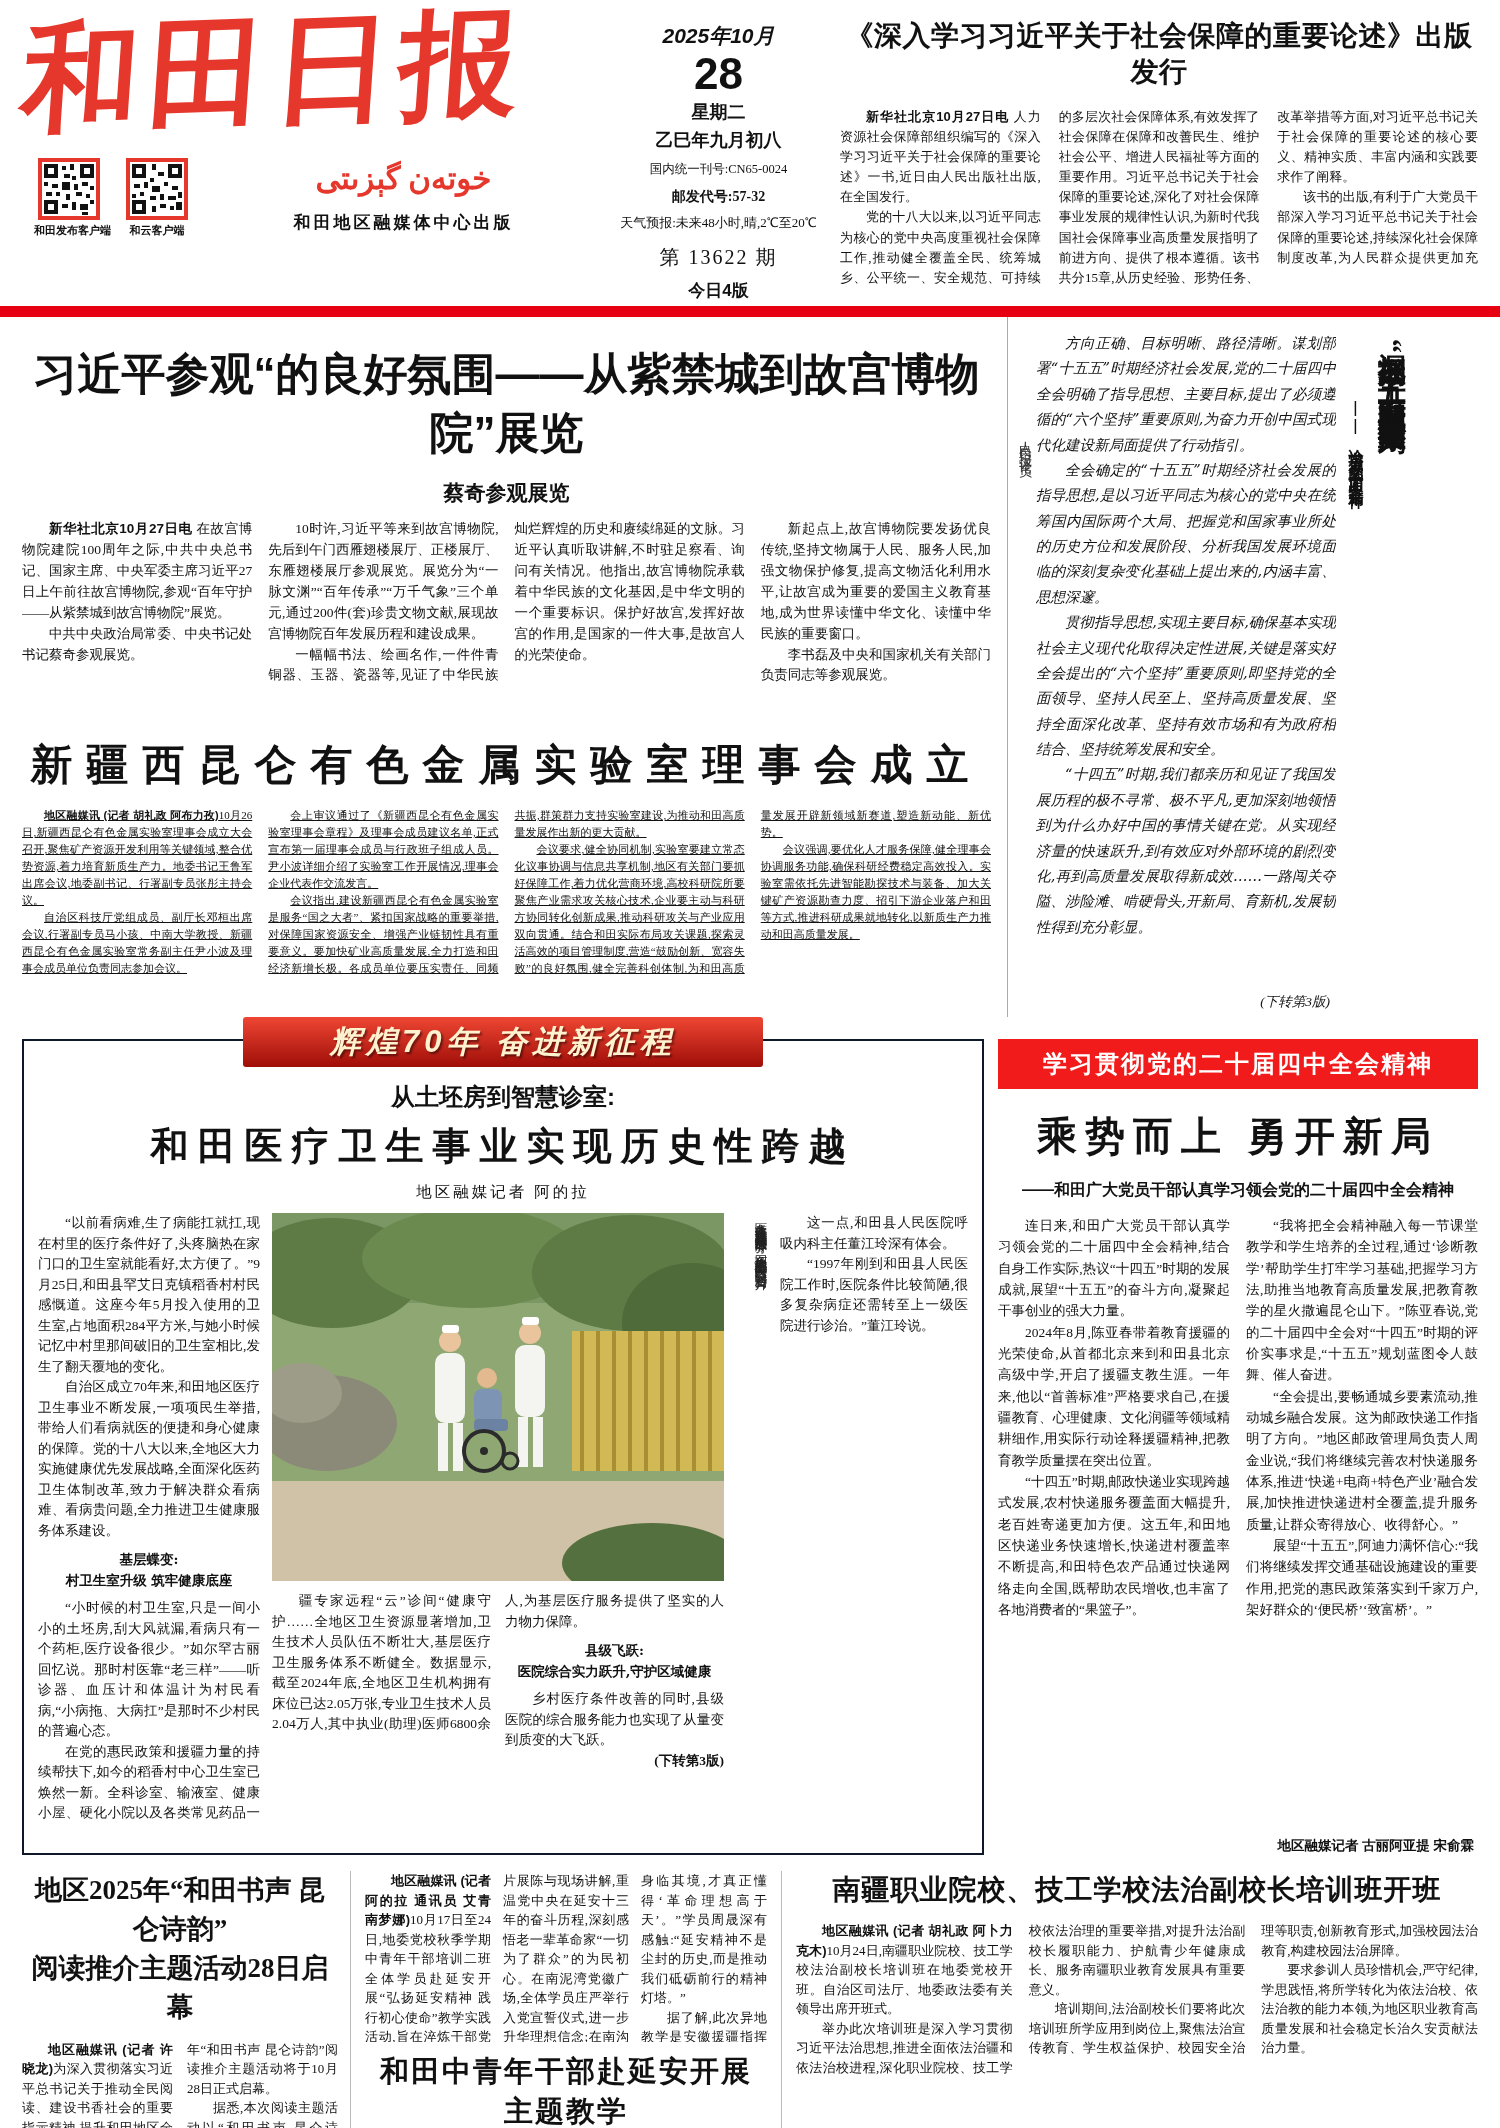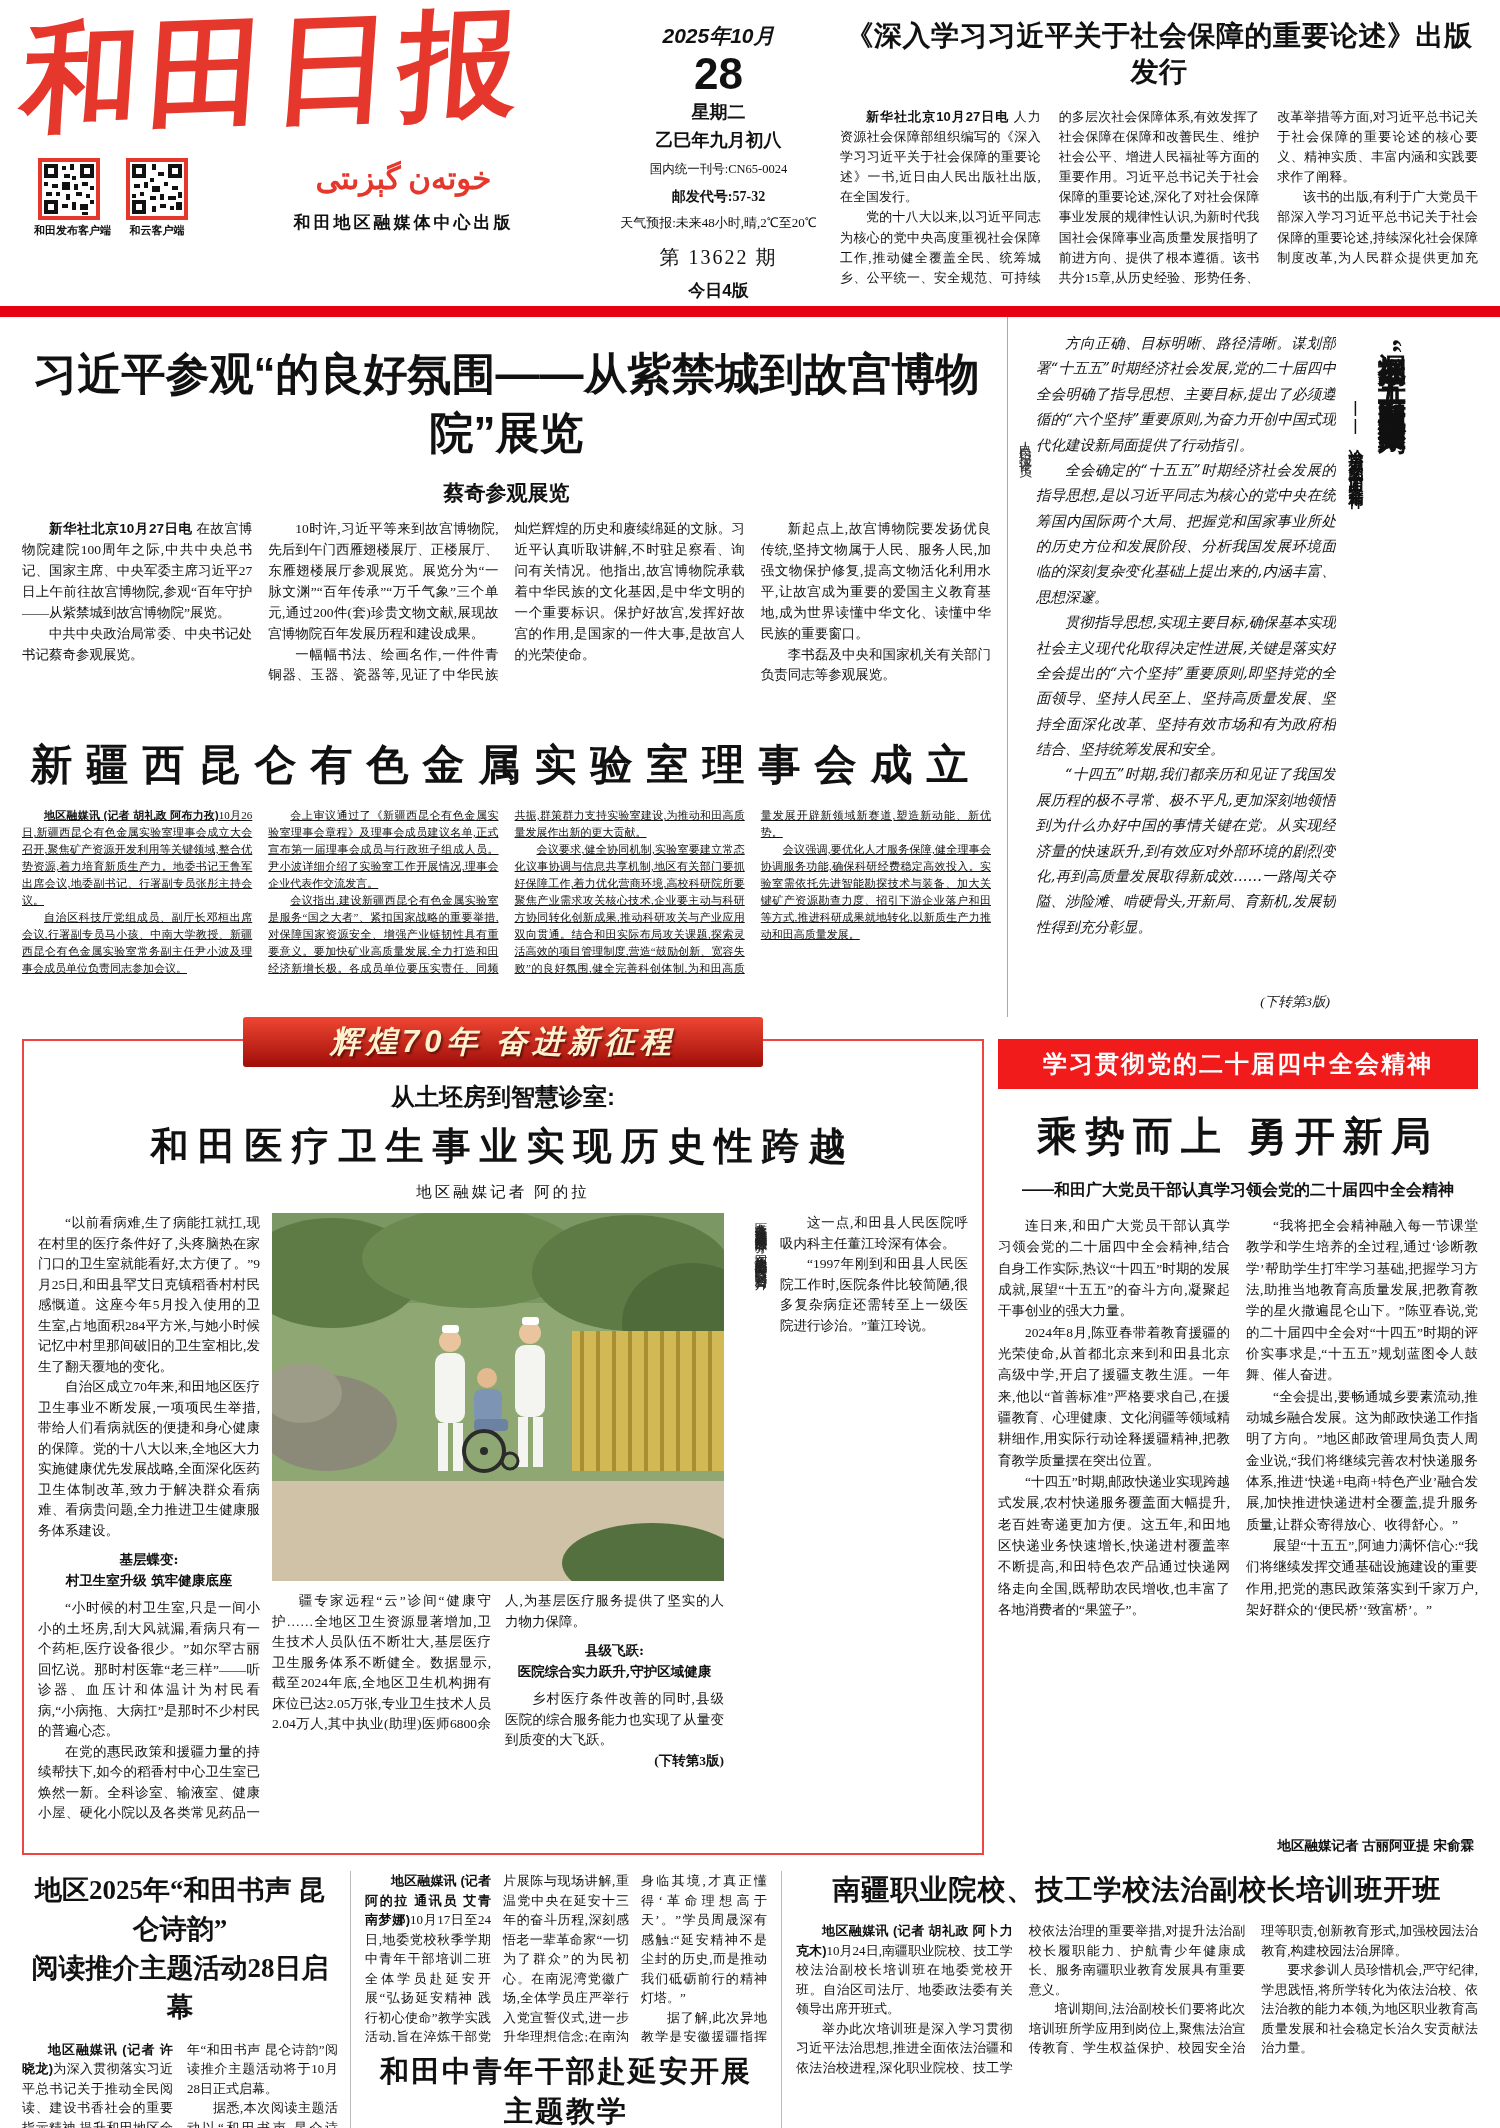--- a/index.html
+++ b/index.html
@@ -50,21 +50,21 @@
   .cmt-author { writing-mode:vertical-rl; font-size:13px; letter-spacing:4px; color:#333; margin:100px 2px 0 0; }
   .cmt-main { width:300px; display:flex; flex-direction:column; }
   .cmt-body { flex:1; overflow:hidden; font-style:italic; font-family:"DejaVu Serif", serif; font-size:14.5px; line-height:1.75; text-align:justify; }
   .cmt-body p { text-indent:2em; }
   .cmt-cont { text-align:right; font-size:13.5px; font-style:italic; padding:4px 6px 0 0; }
   .cmt-subtitle { writing-mode:vertical-rl; font-size:15px; font-weight:bold; margin:70px 10px 0 10px; letter-spacing:3px; font-family:"Liberation Sans", sans-serif; }
   .cmt-title { writing-mode:vertical-rl; font-size:28px; font-weight:900; line-height:1.2; letter-spacing:2px; font-family:"Liberation Serif", serif; }
 
   
   .row-mid { display:flex; gap:14px; padding:22px 22px 0 22px; height:838px; overflow:hidden; }
-  .feature-box { width:962px; border:2px solid #ef4444; position:relative; padding:34px 14px 8px 14px; }
+  .feature-box { width:962px; border:2px solid #0f172a; position:relative; padding:34px 14px 8px 14px; }
   .feature-banner { position:absolute; top:-24px; left:50%; transform:translateX(-50%); width:520px; height:50px; background:linear-gradient(180deg,#ef4633,#9f0e08); color:#fff3cf; display:flex; align-items:center; justify-content:center; font-size:31px; font-weight:900; font-style:italic; letter-spacing:5px; font-family:"Liberation Sans", sans-serif; text-shadow:2px 2px 2px rgba(0,0,0,0.45); border-radius:3px; }
   .feature-kicker { text-align:center; font-size:24px; font-weight:bold; font-family:"Liberation Sans", sans-serif; margin-top:6px; }
   .feature-title { text-align:center; font-size:38px; font-weight:900; letter-spacing:9px; margin-top:8px; font-family:"Liberation Serif", serif; }
   .feature-byline { text-align:center; font-size:15.5px; letter-spacing:3px; margin:10px 0 10px 0; }
   .feature-body { display:flex; gap:12px; height:612px; overflow:hidden; }
   .f-left { width:222px; font-size:13.5px; line-height:1.52; text-align:justify; }
   .f-center { width:452px; }
   .photo { width:452px; height:368px; display:block; }
   .f-below { column-count:2; column-gap:14px; margin-top:10px; font-size:13.5px; line-height:1.52; height:224px; overflow:hidden; text-align:justify; }
   .f-caption { width:32px; writing-mode:vertical-rl; font-size:12.5px; line-height:1.25; letter-spacing:1px; color:#222; }

